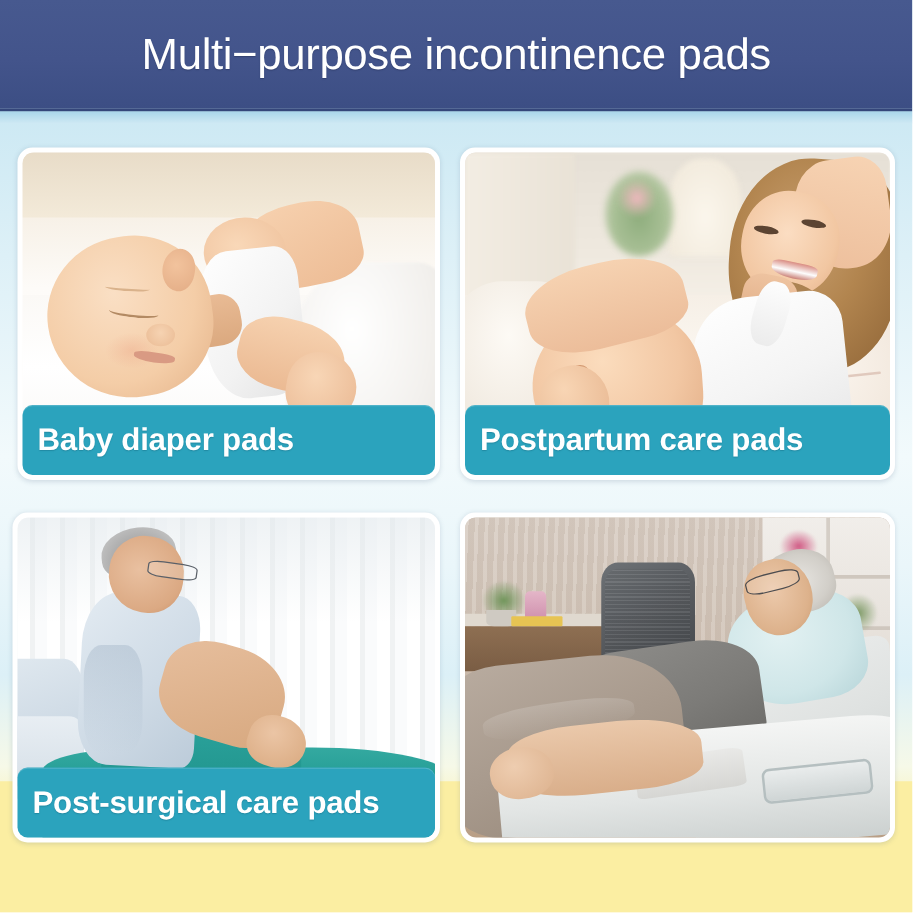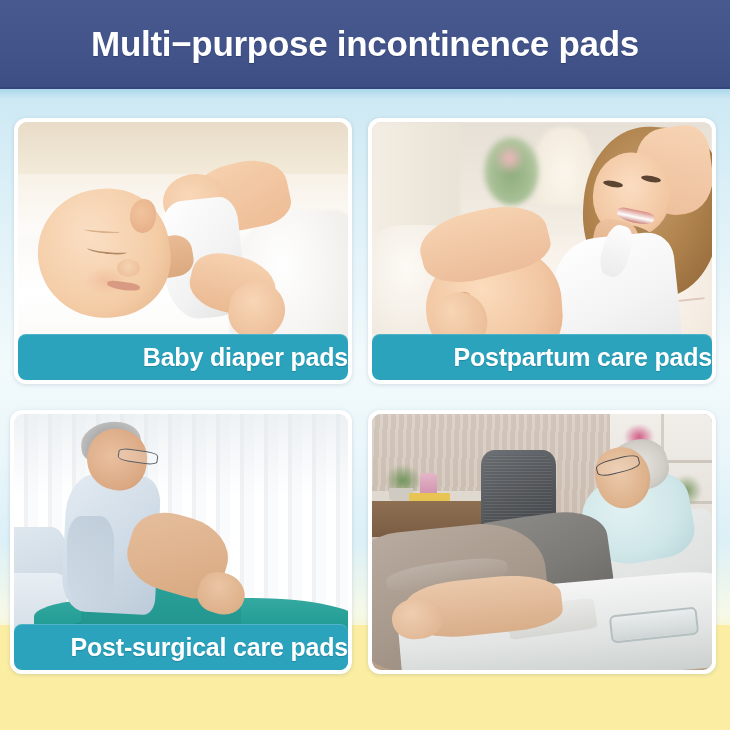--- a/index.html
+++ b/index.html
@@ -27,21 +27,21 @@
     background: linear-gradient(180deg, #47598f 0%, #43548b 55%, #3c4e84 100%);
     display: flex;
     align-items: center;
     justify-content: center;
     border-bottom: 2px solid #35477a;
     z-index: 6;
   }
   #header-title {
     color: #ffffff;
     font-size: 35px;
-    font-weight: bold;
+    font-weight: normal;
     letter-spacing: -0.3px;
     text-align: center;
     white-space: nowrap;
     text-shadow: 0 1px 1px rgba(20,30,60,0.35);
   }
 
   
   #header-glow {
     position: absolute;
     left: 0; top: 89px;
@@ -81,26 +81,26 @@
     height: calc(100% - 8px);
     border-radius: 9px;
     overflow: hidden;
   }
 
   .caption {
     position: absolute;
     left: 4px;
     bottom: 4px;
     width: calc(100% - 8px);
-    height: 46px;
+    height: 56px;
     background: #2ba3bd;
     border-radius: 8px;
     display: flex;
     align-items: center;
-    justify-content: flex-end;
+    justify-content: flex-start;
     z-index: 4;
     box-shadow: inset 0 1px 0 rgba(255,255,255,0.18);
     padding-left: 12px;
   }
   .caption-text {
     color: #ffffff;
     font-size: 25px;
     font-weight: bold;
     letter-spacing: -0.2px;
     white-space: nowrap;

